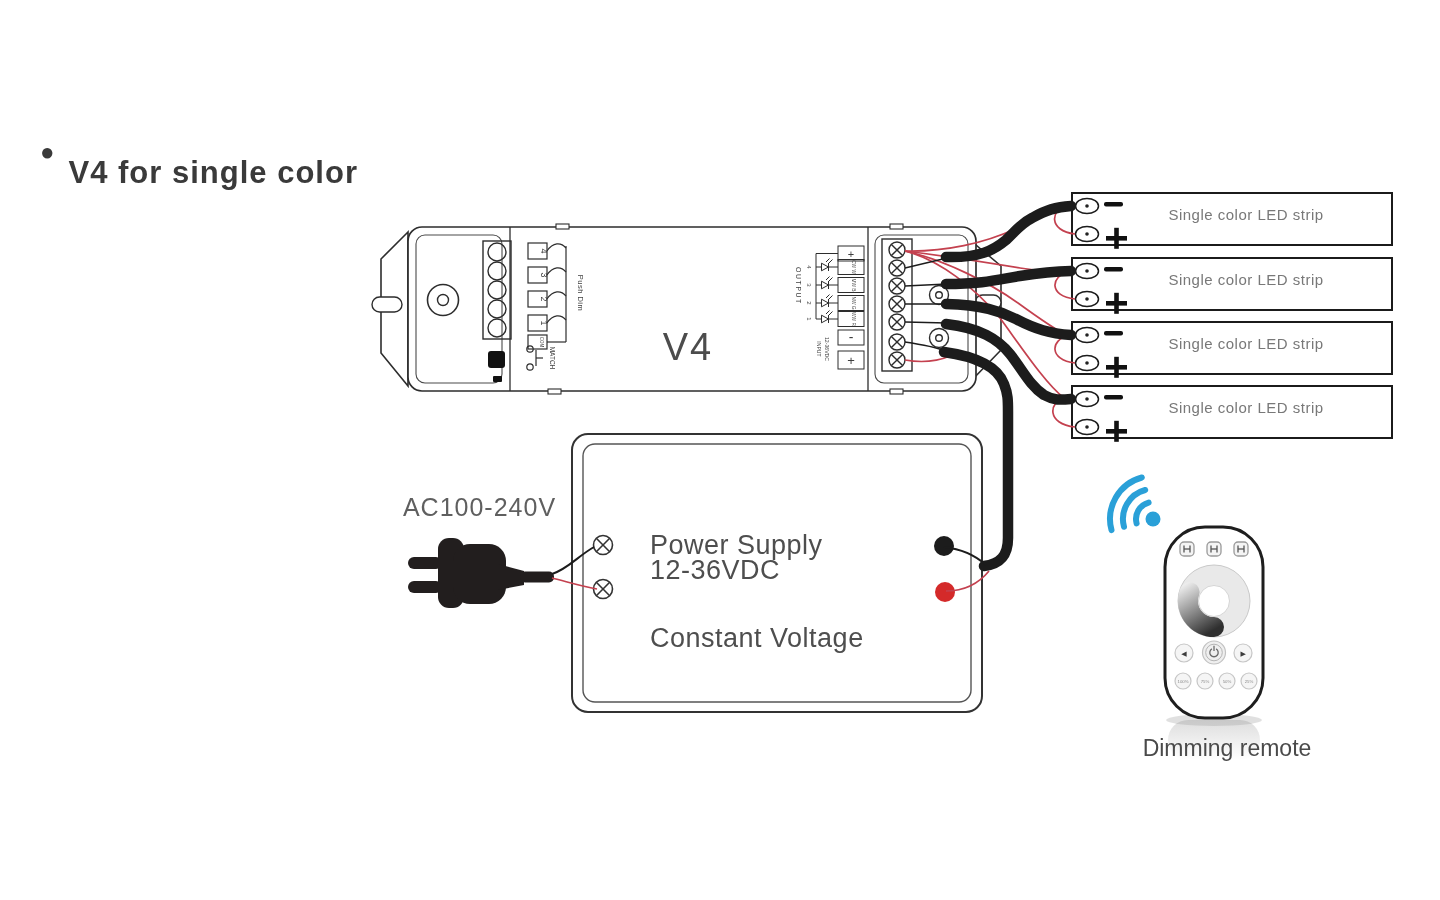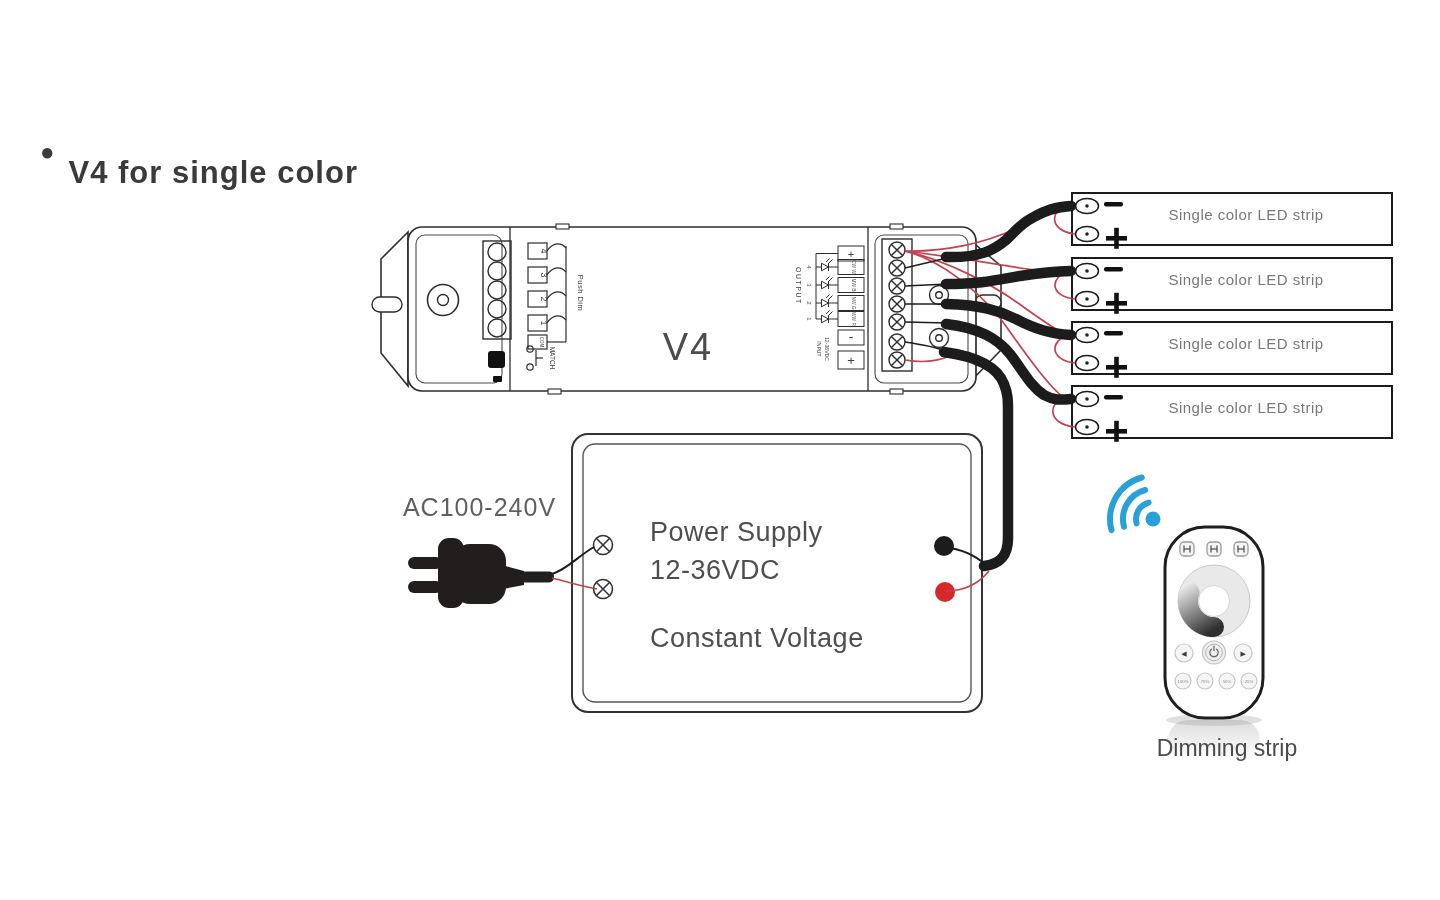--- a/index.html
+++ b/index.html
@@ -7,21 +7,21 @@
          font-family:"Liberation Sans",sans-serif;}
   svg{position:absolute;left:0;top:0;font-family:"Liberation Sans",sans-serif;}
   .lbl{position:absolute;color:#4e4e4e;}
   .title{left:40px;top:113px;display:flex;align-items:center;color:#3a3a3a;}
   .title .bullet{font-size:24px;margin-right:14px;line-height:1;}
   .title .ttl-text{font-size:31px;letter-spacing:1px;font-weight:700;margin-top:42px;}
   .v4{left:638px;top:283px;width:100px;text-align:center;font-size:38px;color:#4c4c4c;letter-spacing:2px;margin-top:43px;}
   .striplbl{width:220px;text-align:center;font-size:15px;color:#787878;letter-spacing:.5px;}
   .s0{left:1136px;top:206px}.s1{left:1136px;top:271px}.s2{left:1136px;top:335px}.s3{left:1136px;top:399px}
   .psu-line{left:650px;font-size:27px;color:#4e4e4e;letter-spacing:.5px;}
-  .p0{top:517px}.p1{top:555px}.p2{top:623px}
+  .p0{top:530px}.p1{top:555px}.p2{top:623px}
   .ac{left:382px;top:493px;width:195px;text-align:center;font-size:25px;color:#5f5f5f;letter-spacing:1px;}
   .remote-caption{left:1122px;top:735px;width:210px;text-align:center;font-size:23px;color:#4a4a4a;}
 </style>
 </head>
 <body>
 
 <div class="stage">
 
 <svg width="1440" height="900" viewBox="0 0 1440 900">
   <defs>
@@ -362,15 +362,15 @@
 <div class="lbl striplbl s1">Single color LED strip</div>
 <div class="lbl striplbl s2">Single color LED strip</div>
 <div class="lbl striplbl s3">Single color LED strip</div>
 
 <div class="lbl psu-line p0">Power Supply</div>
 <div class="lbl psu-line p1">12-36VDC</div>
 <div class="lbl psu-line p2">Constant Voltage</div>
 
 <div class="lbl ac">AC100-240V</div>
 
-<div class="lbl remote-caption">Dimming strip</div>
+<div class="lbl remote-caption">Dimming remote</div>
 
 </div>
 
 </body></html>

